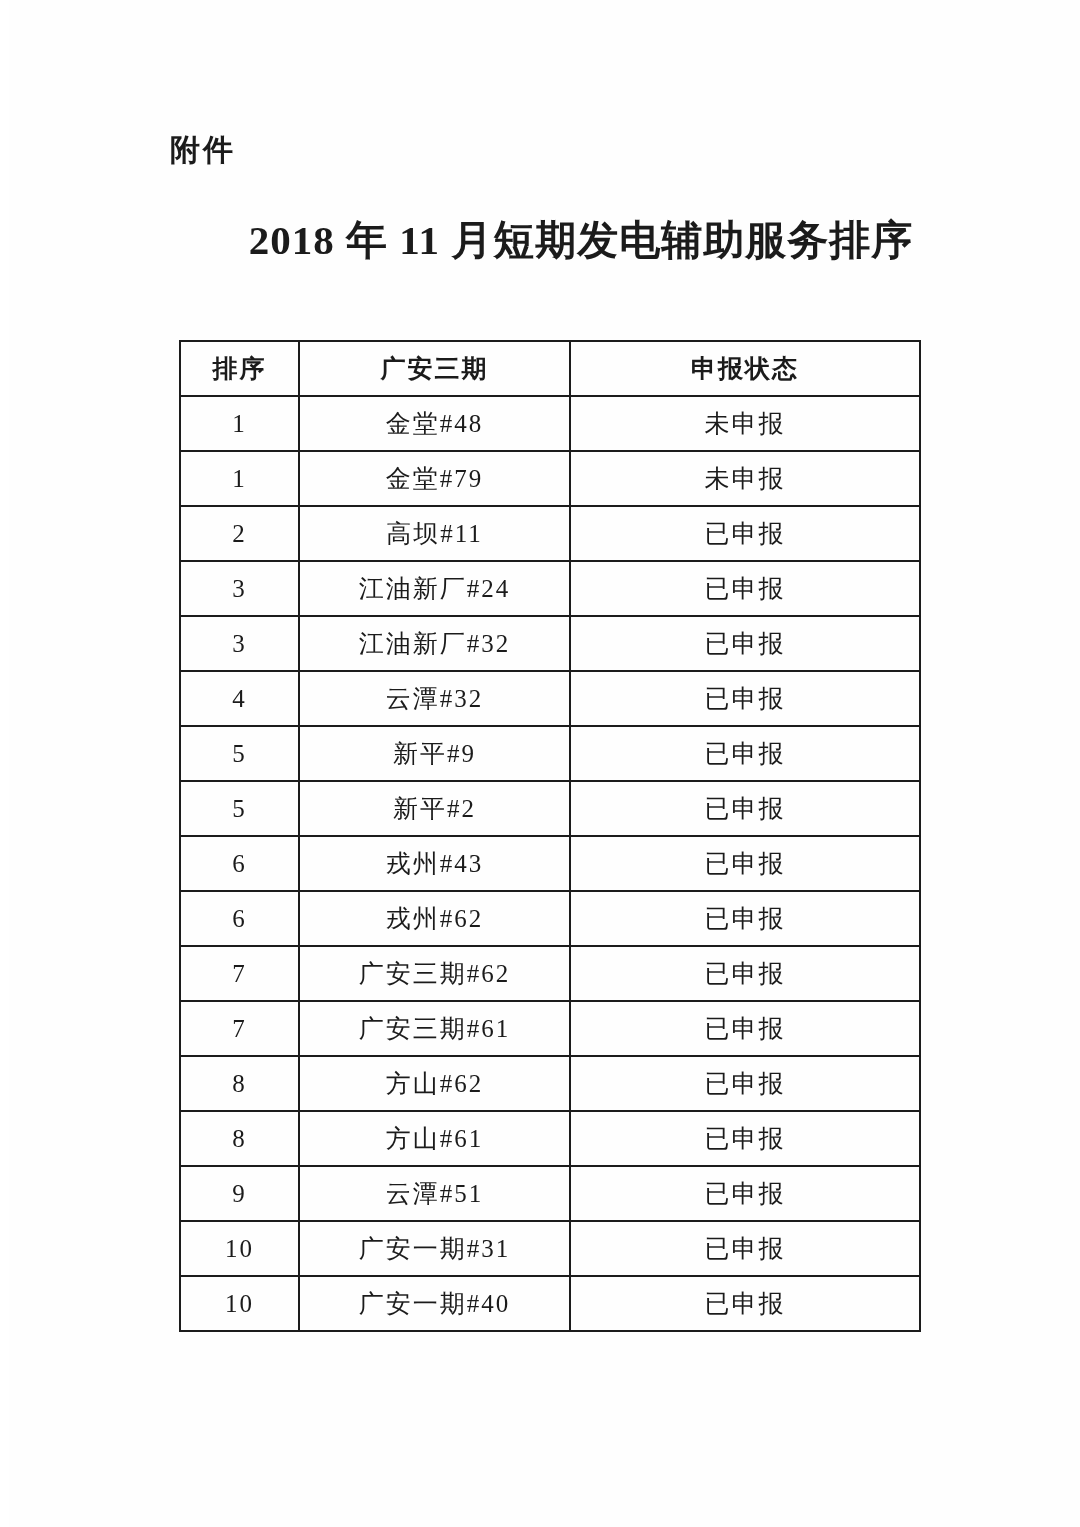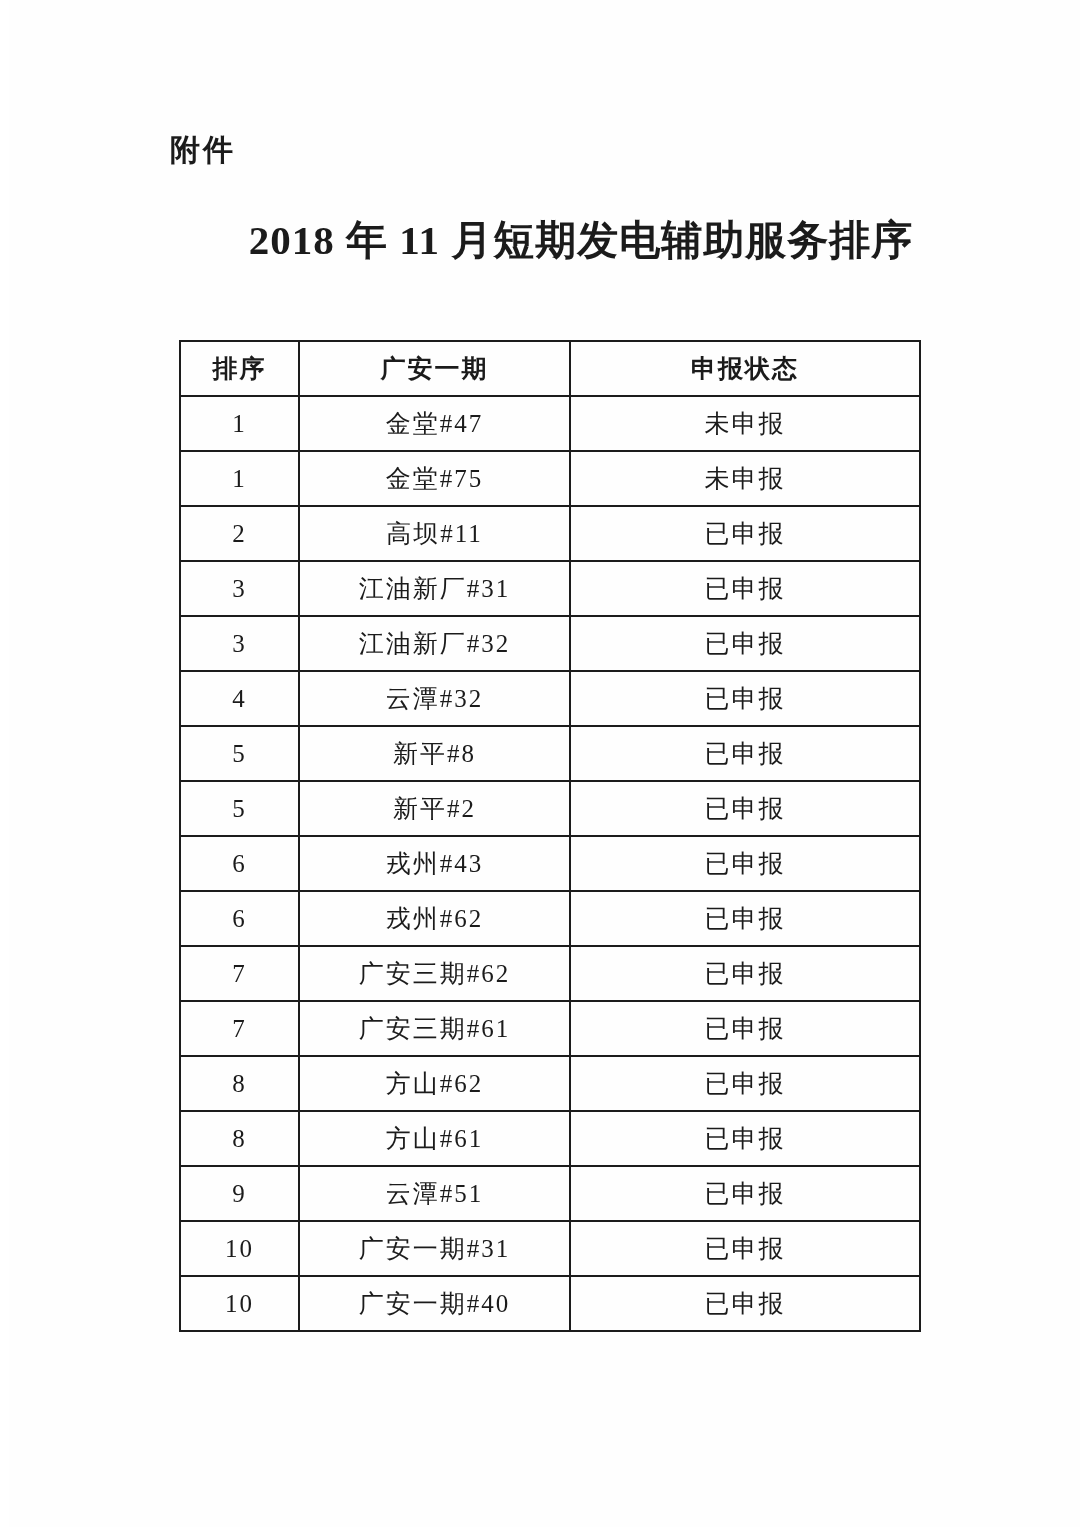--- a/index.html
+++ b/index.html
@@ -75,58 +75,58 @@
 
   <table class="ranking">
     <colgroup>
       <col style="width:119px">
       <col style="width:271px">
       <col style="width:350px">
     </colgroup>
     <thead>
       <tr>
         <th>排序</th>
-        <th>广安一期</th>
+        <th>广安三期</th>
         <th>申报状态</th>
       </tr>
     </thead>
     <tbody>
         <tr>
           <td class="rank-cell">1</td>
-          <td class="unit-cell">金堂#47</td>
+          <td class="unit-cell">金堂#48</td>
           <td class="status-cell">未申报</td>
         </tr>
         <tr>
           <td class="rank-cell">1</td>
-          <td class="unit-cell">金堂#75</td>
+          <td class="unit-cell">金堂#79</td>
           <td class="status-cell">未申报</td>
         </tr>
         <tr>
           <td class="rank-cell">2</td>
           <td class="unit-cell">高坝#11</td>
           <td class="status-cell">已申报</td>
         </tr>
         <tr>
           <td class="rank-cell">3</td>
-          <td class="unit-cell">江油新厂#31</td>
+          <td class="unit-cell">江油新厂#24</td>
           <td class="status-cell">已申报</td>
         </tr>
         <tr>
           <td class="rank-cell">3</td>
           <td class="unit-cell">江油新厂#32</td>
           <td class="status-cell">已申报</td>
         </tr>
         <tr>
           <td class="rank-cell">4</td>
           <td class="unit-cell">云潭#32</td>
           <td class="status-cell">已申报</td>
         </tr>
         <tr>
           <td class="rank-cell">5</td>
-          <td class="unit-cell">新平#8</td>
+          <td class="unit-cell">新平#9</td>
           <td class="status-cell">已申报</td>
         </tr>
         <tr>
           <td class="rank-cell">5</td>
           <td class="unit-cell">新平#2</td>
           <td class="status-cell">已申报</td>
         </tr>
         <tr>
           <td class="rank-cell">6</td>
           <td class="unit-cell">戎州#43</td>

